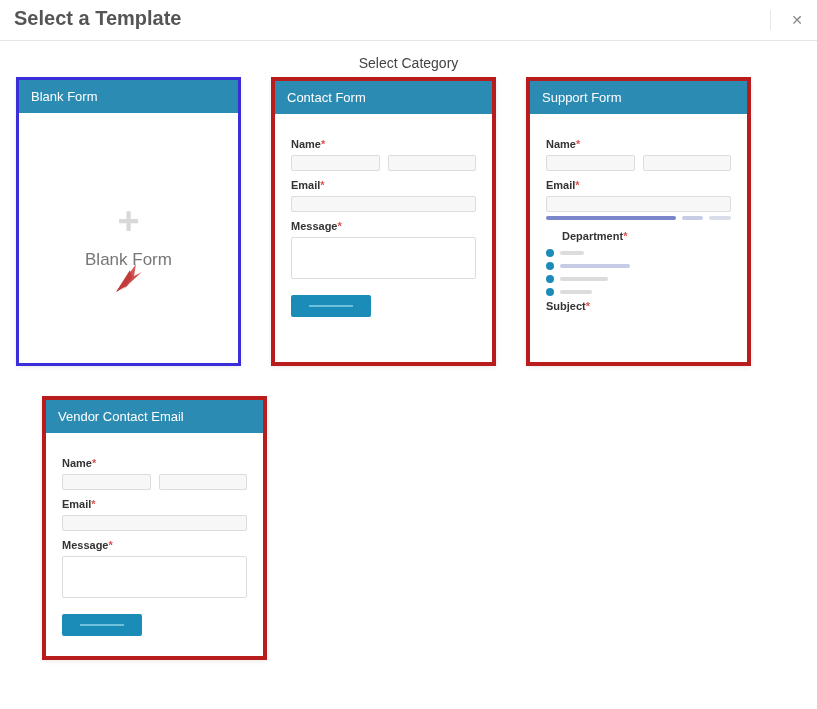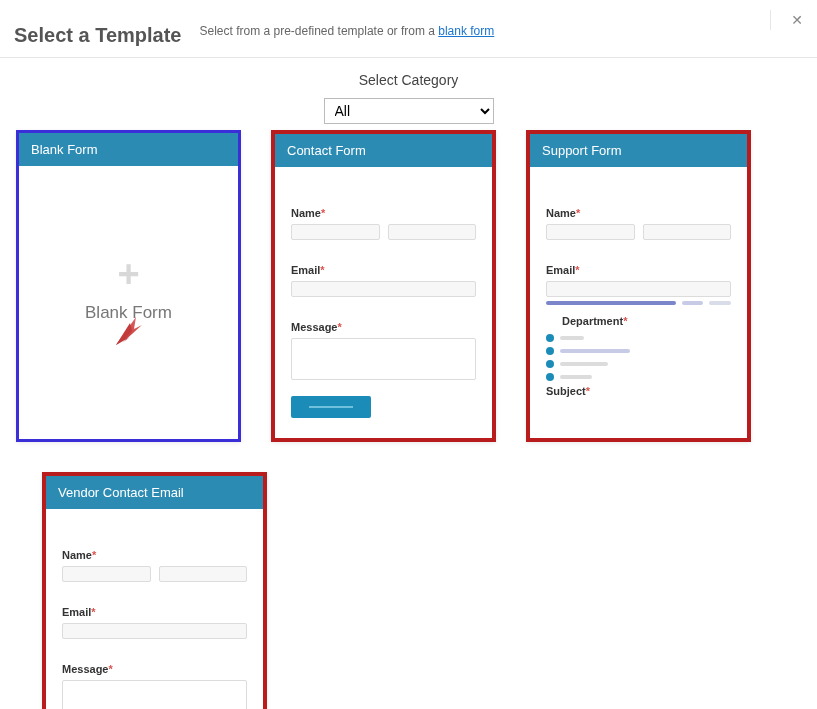--- a/index.html
+++ b/index.html
@@ -1,17 +1,17 @@
 <!DOCTYPE html>
 <html><head>
 <meta charset="utf-8">
 <style>
   * { box-sizing: border-box; margin: 0; padding: 0; }
   html, body { width: 817px; font-family: "Segoe UI", Arial, sans-serif; background: #fff; color: #333; }
-  .topbar { display: flex; align-items: flex-start; padding: 24px 14px 10px 14px; border-bottom: 1px solid #e6e6e6; position: relative; }
+  .topbar { display: flex; align-items: flex-end; padding: 7px 14px 10px 14px; border-bottom: 1px solid #e6e6e6; position: relative; }
   .title { font-size: 20px; color: #555; font-weight: 600; margin-right: 18px; }
   .subtitle { font-size: 12px; color: #666; }
   .subtitle a { color: #1a75cf; text-decoration: underline; }
   .close-x { position: absolute; right: 14px; top: 10px; font-size: 14px; color: #888; cursor: pointer; border-left: 1px solid #e6e6e6; padding-left: 20px; height: 20px; display: flex; align-items: center;}
   .content { padding: 14px 16px 30px 16px; }
   .catrow { display: flex; justify-content: flex-end; align-items: center; margin-bottom: 6px; gap: 10px; flex-direction: column;}
   .catlabel { font-size: 14px; color: #444; }
   .catselect { width: 170px; height: 26px; font-size: 14px; border: 1px solid #bbb; background: #fff; padding: 0 6px; }
   .section-head { display: flex; align-items: center; gap: 10px; margin-bottom: 12px; }
   .hamb { display: inline-flex; flex-direction: column; gap: 3px; }
@@ -21,21 +21,21 @@
   .card { width: 225px; border: 4px solid #b91c1c; box-shadow: 0 1px 3px rgba(0,0,0,0.05), 0 2px 6px rgba(0,0,0,0.04); background: #fff; cursor: pointer; }
   .card.selected { border: 3px solid #3a2ed8; }
   .card-header { background: #2c8bb3; color: #fff; font-size: 13px; font-weight: 500; padding: 9px 12px; }
   .card-body { padding: 16px 16px 20px 16px; min-height: 220px; }
   
   .blank-body { height: 250px; display: flex; flex-direction: column; align-items: center; justify-content: center; position: relative; }
   .plus { font-size: 38px; color: #d8d8d8; font-weight: 700; line-height: 1; }
   .blank-text { margin-top: 10px; font-size: 17px; color: #777; }
   .arrow { position: absolute; top: 145px; }
   
-  .flabel { font-size: 11px; font-weight: 700; color: #333; margin-top: 24px; display: inline-block;}
+  .flabel { font-size: 11px; font-weight: 700; color: #333; margin-top: 8px; display: inline-block;}
   .req { color: #d9534f; }
   .finput { height: 16px; border: 1px solid #dcdcdc; background: #f7f7f7; border-radius: 2px; }
   .row2 { display: flex; gap: 8px; margin-top: 3px; }
   .row2 .finput { flex: 1; }
   .single { margin-top: 3px; width: 100%; }
   .ftextarea { height: 42px; border: 1px solid #dcdcdc; background: #fff; border-radius: 2px; margin-top:3px; }
   .fbutton { width: 80px; height: 22px; background: #1b8cb8; border: none; margin-top: 16px; position: relative; border-radius: 2px; }
   .fbutton::after { content:""; position:absolute; left:18px; right:18px; top:10px; height:2px; background:#6fc0dc; }
   
   .pwbar { display:flex; gap:6px; margin-top:4px; align-items:center;}
@@ -44,33 +44,27 @@
   .radio-dot { width:8px; height:8px; border-radius:50%; background:#1b8cb8; flex-shrink:0;}
   .radio-line { height:4px; background:#dcdcdc; border-radius:2px;}
   
   .vendor-wrap { width: 100%; display:flex; padding-left: 26px; margin-top: 30px;}
 </style>
 </head>
 <body>
 
 <div class="topbar">
   <div class="title">Select a Template</div>
-  <div class="subtitle">
-    <span>Select from a pre-defined template or from a </span><a href="#">blank form</a>
-  </div>
   <div class="close-x">✕</div>
 </div>
 
 <div class="content">
 
   <div class="catrow">
     <div class="catlabel">Select Category</div>
-    <select class="catselect">
-      <option>All</option>
-    </select>
   </div>
 
 
   <div class="grid">
 
     <div class="card selected">
       <div class="card-header">Blank Form</div>
       <div class="card-body blank-body">
         <div class="plus">+</div>
         <div class="blank-text">Blank Form</div>

